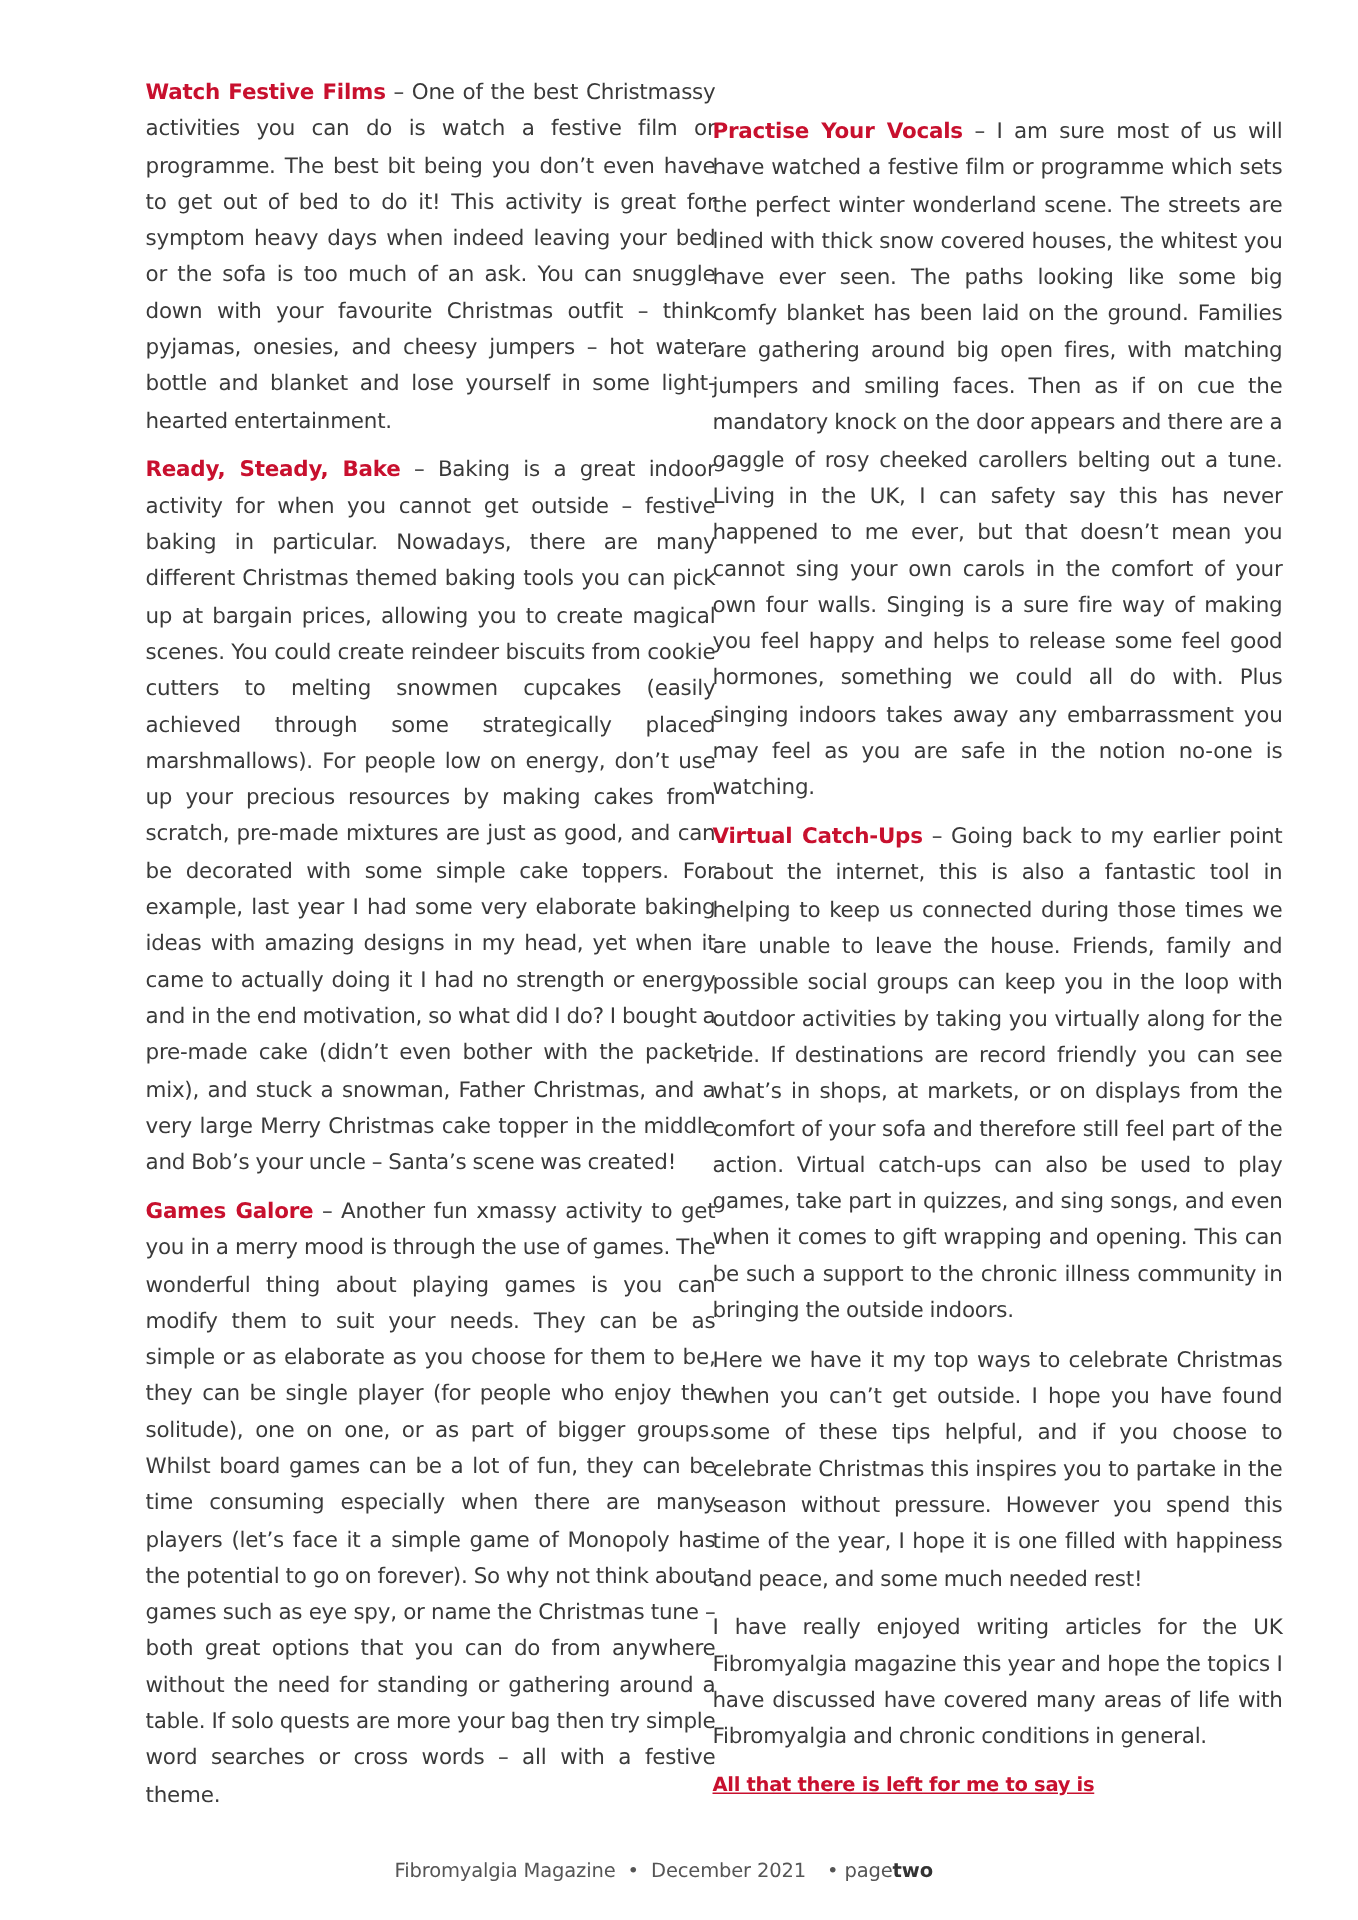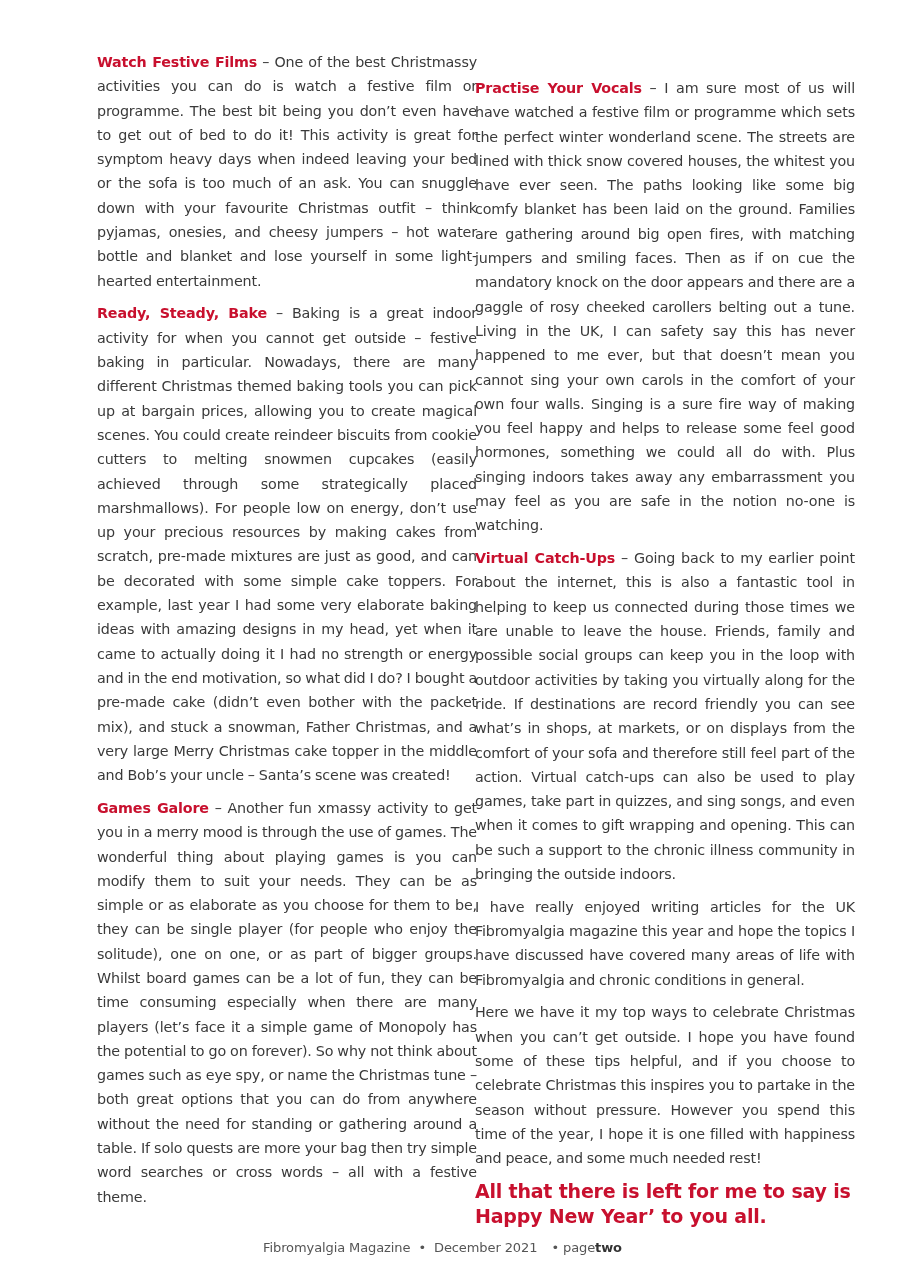--- a/index.html
+++ b/index.html
@@ -4,45 +4,44 @@
 <style>
   html, body { margin: 0; padding: 0; background: #ffffff; }
   body { width: 905px; height: 1280px; position: relative; overflow: hidden;
          font-family: "DejaVu Sans", sans-serif; color: #3a3a3a; }
   .col { position: absolute; top: 50px; }
   .col.left { left: 52px; width: 380px; margin-left: 45px; }
   .col.right { left: 475px; width: 380px; margin-top: 26px; }
   p.para { margin: 0 0 8.5px 0; font-size: 14.3px; line-height: 24.3px;
            text-align: justify; letter-spacing: -0.15px; word-spacing: -0.4px; }
   .heading { color: #c8102e; font-weight: bold; }
-  .closing { color: #c8102e; font-weight: bold; font-size: 19px; line-height: 24.5px;
-             margin-top: 4px; letter-spacing: -0.2px; }
+  .closing { color: #c8102e; font-weight: bold; font-size: 13px; line-height: 24.5px;
+             margin-top: 4px; letter-spacing: -0.2px; text-decoration: underline; }
   .closing span { display: block; white-space: nowrap; }
   .footer { position: absolute; top: 1240px; left: 0; width: 885px; text-align: center;
             font-size: 13px; color: #555; letter-spacing: -0.1px; }
   .footer .sep { margin: 0 4px; }
   .footer b { font-weight: bold; color: #333; }
 </style>
 </head>
 <body>
 
 <div class="col left">
   <p class="para"><span class="heading">Watch Festive Films</span><span> – One of the best Christmassy activities you can do is watch a festive film or programme. The best bit being you don’t even have to get out of bed to do it! This activity is great for symptom heavy days when indeed leaving your bed or the sofa is too much of an ask. You can snuggle down with your favourite Christmas outfit – think pyjamas, onesies, and cheesy jumpers – hot water bottle and blanket and lose yourself in some light-hearted entertainment.</span></p>
   <p class="para"><span class="heading">Ready, Steady, Bake</span><span> – Baking is a great indoor activity for when you cannot get outside – festive baking in particular. Nowadays, there are many different Christmas themed baking tools you can pick up at bargain prices, allowing you to create magical scenes. You could create reindeer biscuits from cookie cutters to melting snowmen cupcakes (easily achieved through some strategically placed marshmallows). For people low on energy, don’t use up your precious resources by making cakes from scratch, pre-made mixtures are just as good, and can be decorated with some simple cake toppers. For example, last year I had some very elaborate baking ideas with amazing designs in my head, yet when it came to actually doing it I had no strength or energy and in the end motivation, so what did I do? I bought a pre-made cake (didn’t even bother with the packet mix), and stuck a snowman, Father Christmas, and a very large Merry Christmas cake topper in the middle and Bob’s your uncle – Santa’s scene was created!</span></p>
   <p class="para"><span class="heading">Games Galore</span><span> – Another fun xmassy activity to get you in a merry mood is through the use of games. The wonderful thing about playing games is you can modify them to suit your needs. They can be as simple or as elaborate as you choose for them to be, they can be single player (for people who enjoy the solitude), one on one, or as part of bigger groups. Whilst board games can be a lot of fun, they can be time consuming especially when there are many players (let’s face it a simple game of Monopoly has the potential to go on forever). So why not think about games such as eye spy, or name the Christmas tune – both great options that you can do from anywhere without the need for standing or gathering around a table. If solo quests are more your bag then try simple word searches or cross words – all with a festive theme.</span></p>
 </div>
 
 <div class="col right">
   <p class="para"><span class="heading">Practise Your Vocals</span><span> – I am sure most of us will have watched a festive film or programme which sets the perfect winter wonderland scene. The streets are lined with thick snow covered houses, the whitest you have ever seen. The paths looking like some big comfy blanket has been laid on the ground. Families are gathering around big open fires, with matching jumpers and smiling faces. Then as if on cue the mandatory knock on the door appears and there are a gaggle of rosy cheeked carollers belting out a tune. Living in the UK, I can safety say this has never happened to me ever, but that doesn’t mean you cannot sing your own carols in the comfort of your own four walls. Singing is a sure fire way of making you feel happy and helps to release some feel good hormones, something we could all do with. Plus singing indoors takes away any embarrassment you may feel as you are safe in the notion no-one is watching.</span></p>
   <p class="para"><span class="heading">Virtual Catch-Ups</span><span> – Going back to my earlier point about the internet, this is also a fantastic tool in helping to keep us connected during those times we are unable to leave the house. Friends, family and possible social groups can keep you in the loop with outdoor activities by taking you virtually along for the ride. If destinations are record friendly you can see what’s in shops, at markets, or on displays from the comfort of your sofa and therefore still feel part of the action. Virtual catch-ups can also be used to play games, take part in quizzes, and sing songs, and even when it comes to gift wrapping and opening. This can be such a support to the chronic illness community in bringing the outside indoors.</span></p>
+  <p class="para"><span>Here we have it my top ways to celebrate Christmas when you can’t get outside. I hope you have found some of these tips helpful, and if you choose to celebrate Christmas this inspires you to partake in the season without pressure. However you spend this time of the year, I hope it is one filled with happiness and peace, and some much needed rest!</span></p>
   <p class="para"><span>I have really enjoyed writing articles for the UK Fibromyalgia magazine this year and hope the topics I have discussed have covered many areas of life with Fibromyalgia and chronic conditions in general.</span></p>
-  <p class="para"><span>Here we have it my top ways to celebrate Christmas when you can’t get outside. I hope you have found some of these tips helpful, and if you choose to celebrate Christmas this inspires you to partake in the season without pressure. However you spend this time of the year, I hope it is one filled with happiness and peace, and some much needed rest!</span></p>
   <div class="closing">
     <span>All that there is left for me to say is</span>
-    <span>Happy New Year’ to you all.</span>
   </div>
 </div>
 
 <div class="footer">
   <span>Fibromyalgia Magazine</span>
   <span class="sep">•</span>
   <span>December 2021</span>
   <span class="sep" style="margin-left:10px">•</span><span>page</span><b>two</b>
 </div>
 

